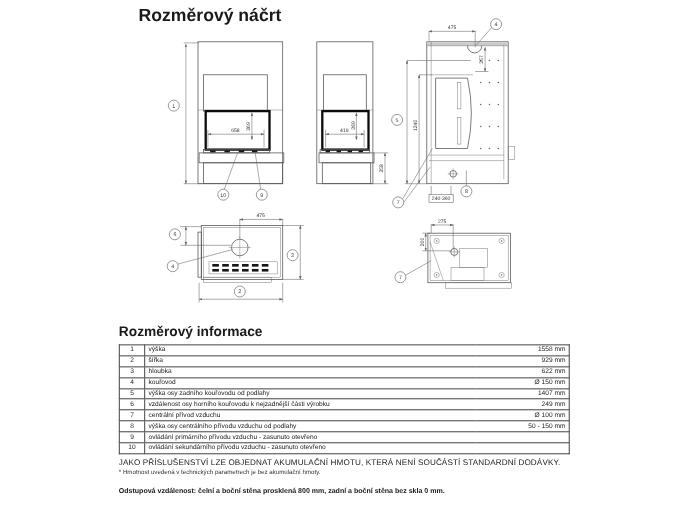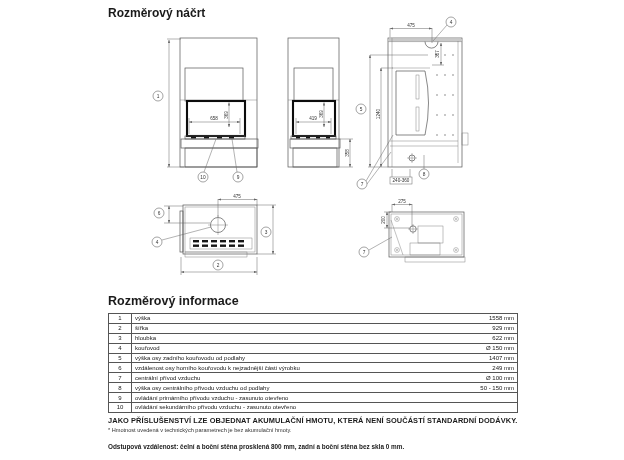--- a/index.html
+++ b/index.html
@@ -1,28 +1,28 @@
 <!DOCTYPE html>
 <html><head>
 <meta charset="utf-8">
 <style>
   html,body{margin:0;padding:0;background:#fff;}
   body{width:624px;height:460px;position:relative;font-family:"Liberation Sans",sans-serif;color:#1a1a1a;overflow:hidden;}
-  .title{position:absolute;left:108px;top:6px;font-size:12px;font-weight:bold;}
+  .title{position:absolute;left:126px;top:6px;font-size:16px;font-weight:bold;}
   .title2{position:absolute;left:108px;top:294px;font-size:12.5px;font-weight:bold;}
   .drawing{position:absolute;left:140px;top:15px;width:380px;height:275px;}
   svg text{font-family:"Liberation Sans",sans-serif;fill:#333;}
   .dimtxt{font-size:4.6px;}
   .callout-txt{font-size:4.8px;}
   .info-table{position:absolute;left:108px;top:313px;width:410px;border-collapse:collapse;table-layout:fixed;}
   .info-table td{border:0.8px solid #555;font-size:6px;height:8.9px;padding:0 3px;white-space:nowrap;overflow:hidden;}
   .info-table td.num{width:22px;text-align:center;padding:0;}
   .info-table td.lbl{border-right:none;}
   .info-table td.val{width:78px;text-align:right;border-left:none;}
-  .note-caps{position:absolute;left:108px;top:416px;width:420px;font-size:7.4px;font-weight:bold;letter-spacing:0.1px;}
+  .note-caps{position:absolute;left:108px;top:416px;width:420px;font-size:7.4px;font-weight:normal;letter-spacing:0.1px;}
   .note-small{position:absolute;left:108px;top:427px;width:420px;font-size:5.6px;color:#333;}
   .note-bold{position:absolute;left:108px;top:443px;width:420px;font-size:6.4px;font-weight:bold;}
   .ln{stroke:#555;stroke-width:0.7;fill:none;}
   .lnt{stroke:#777;stroke-width:0.45;fill:none;}
   .thick{stroke:#0c0c0c;stroke-width:2.1;fill:#fff;}
   .dim{stroke:#666;stroke-width:0.5;fill:none;}
   .co{fill:#fff;stroke:#666;stroke-width:0.6;}
   .dk{fill:#161616;stroke:none;}
   .dot{fill:#666;stroke:none;}
 </style>

